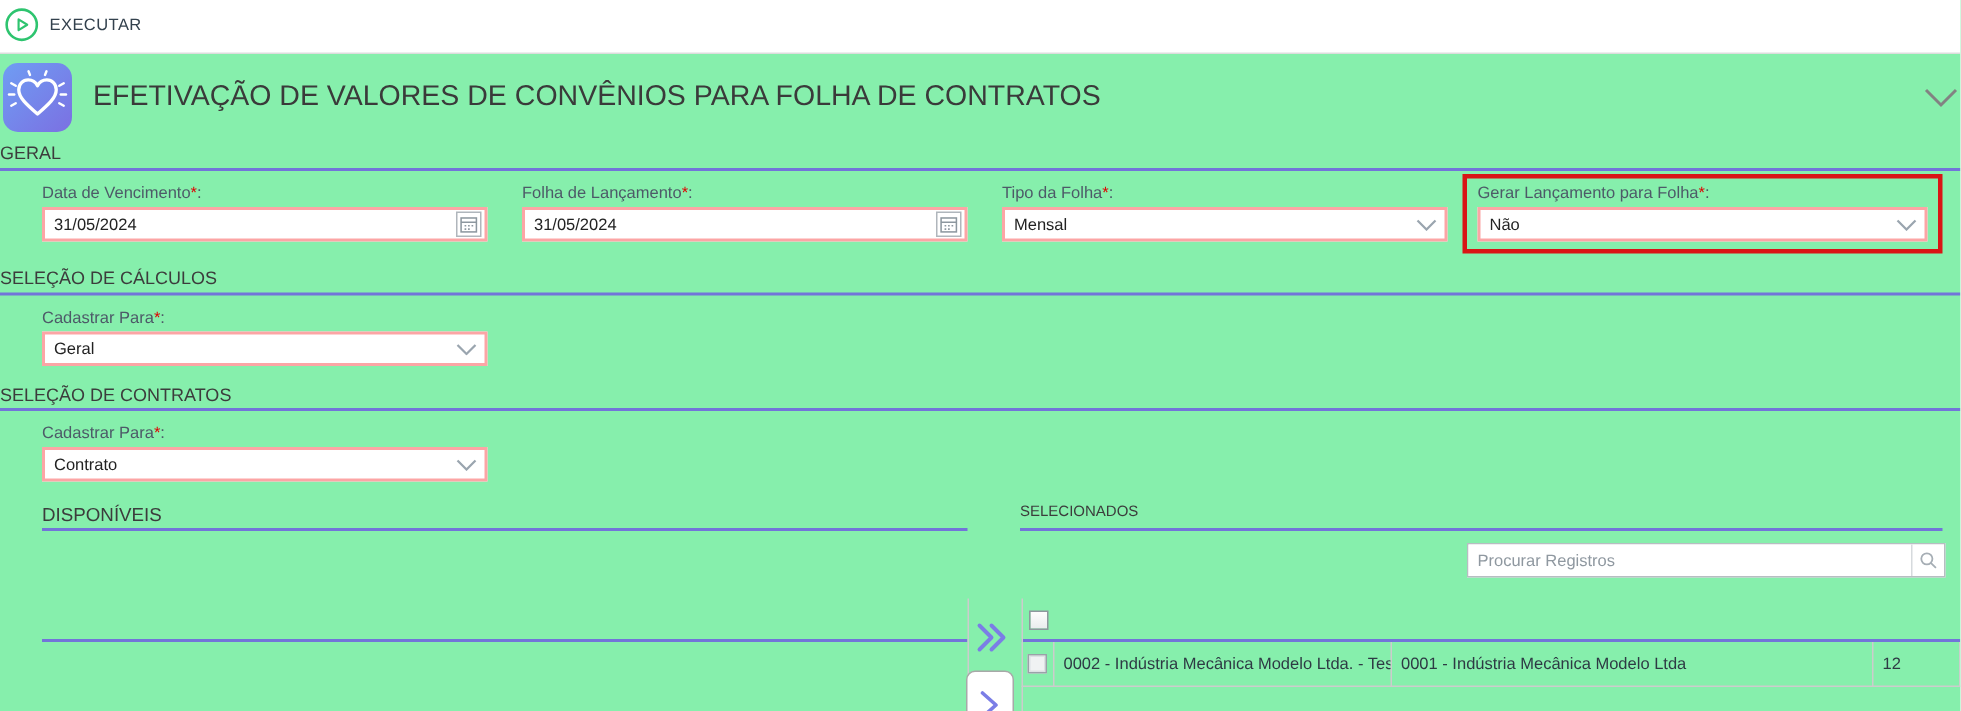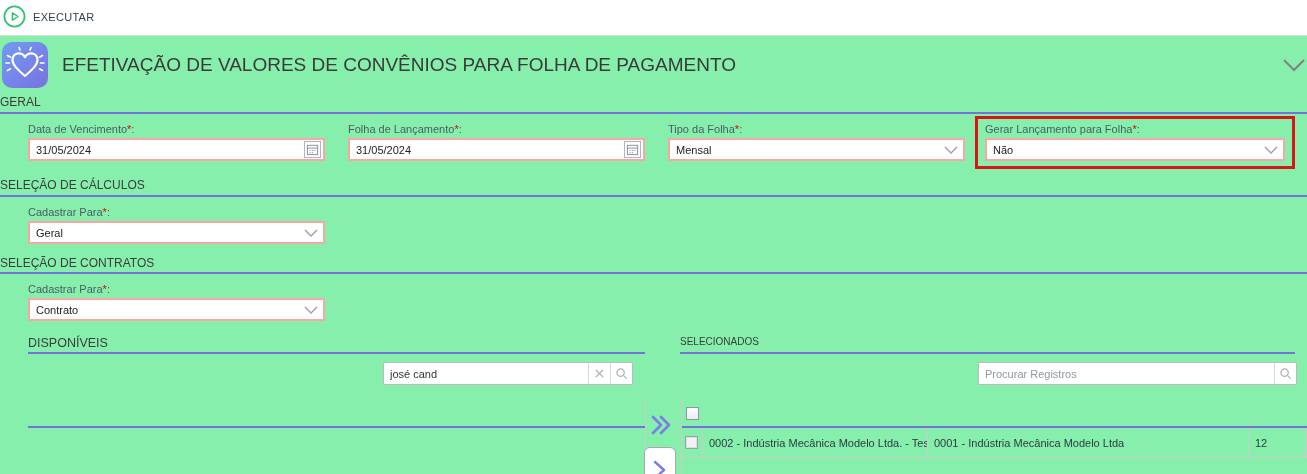--- a/index.html
+++ b/index.html
@@ -89,21 +89,21 @@
           <line x1="5.5" y1="28.5" x2="8.5" y2="26.8"></line>
           <line x1="40.5" y1="13.5" x2="37.5" y2="15.2"></line>
           <line x1="42" y1="21" x2="38.5" y2="21"></line>
           <line x1="40.5" y1="28.5" x2="37.5" y2="26.8"></line>
           <line x1="17" y1="5.5" x2="18" y2="8"></line>
           <line x1="29" y1="5.5" x2="28" y2="8"></line>
         </g>
       </g>
     </svg>
   </div>
-  <div class="page-title">EFETIVAÇÃO DE VALORES DE CONVÊNIOS PARA FOLHA DE PAGAMENTO</div>
+  <div class="page-title">EFETIVAÇÃO DE VALORES DE CONVÊNIOS PARA FOLHA DE CONTRATOS</div>
   <div class="collapse-chevron">
     <svg width="22" height="14" viewBox="0 0 22 14">
       <polyline points="1,2 11,12 21,2" fill="none" stroke="#828282" stroke-width="2"></polyline>
     </svg>
   </div>
 
   <div class="section-title" style="left:0; top:95px;">GERAL</div>
   <div class="rule" style="left:0; top:112px; width:1307px;"></div>
 
   <div class="field" style="left:28px; top:123px; width:297px;">
@@ -195,39 +195,20 @@
         <svg width="14" height="8" viewBox="0 0 14 8">
             <polyline points="1,1 7,7 13,1" fill="none" stroke="#9aa5af" stroke-width="1.5"></polyline>
           </svg>
       </span>
     </div>
   </div>
 
   <div class="section-title" style="left:28px; top:336px; font-size:12.5px;">DISPONÍVEIS</div>
   <div class="rule" style="left:28px; top:352px; width:617px;"></div>
 
-  <div class="search-box" style="left:383px; width:250px;">
-    <input class="search-input" value="josé cand" style="">
-    <span class="sbtn">
-      <svg width="11" height="11" viewBox="0 0 12 12">
-          <g stroke="#a6aeb5" stroke-width="1.4">
-            <line x1="2" y1="2" x2="10" y2="10"></line>
-            <line x1="10" y1="2" x2="2" y2="10"></line>
-          </g>
-        </svg>
-    </span>
-    <span class="sbtn">
-      <svg width="13" height="13" viewBox="0 0 14 14">
-          <g stroke="#a6aeb5" fill="none" stroke-width="1.3">
-            <circle cx="6" cy="6" r="4"></circle>
-            <line x1="9" y1="9" x2="12.5" y2="12.5"></line>
-          </g>
-        </svg>
-    </span>
-  </div>
 
   <div class="panel-clip" style="left:0; top:399px; width:645px; height:75px;">
 
     <div class="rule" style="left:28px; top:27px; width:617px;"></div>
   </div>
   <div class="v-line" style="left:645px; top:399px; height:75px;"></div>
 
   <button class="move-all-btn">
     <svg width="24" height="24" viewBox="0 0 24 24">
         <g fill="none" stroke="#7b7ee6" stroke-width="2.6" stroke-linecap="round" stroke-linejoin="round">

